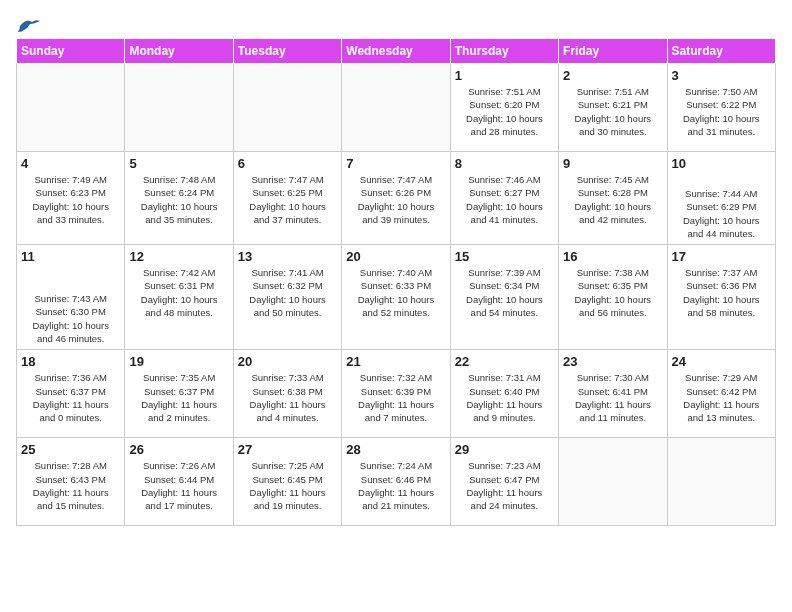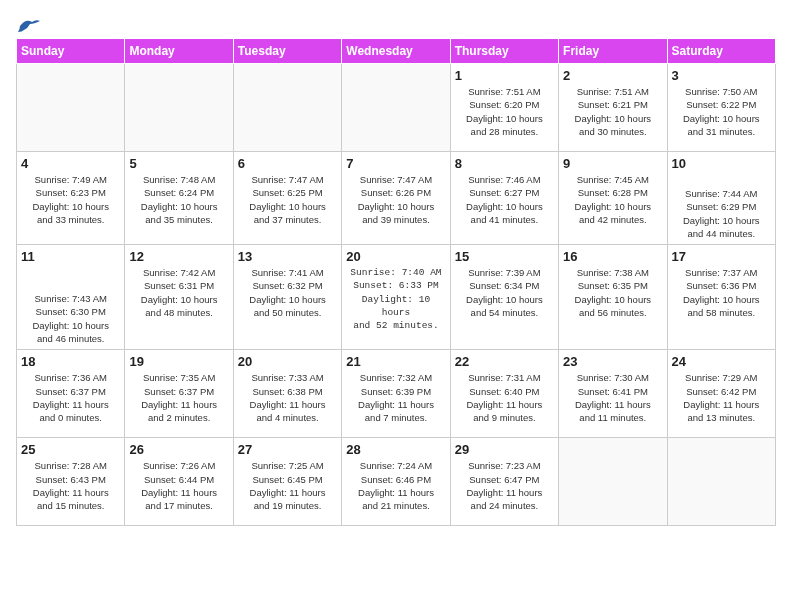--- a/index.html
+++ b/index.html
@@ -203,21 +203,21 @@
         </td>
         <td>
           <div class="day-num">13</div>
           <div class="day-info" style="white-space: pre-line;">Sunrise: 7:41 AM
 Sunset: 6:32 PM
 Daylight: 10 hours
 and 50 minutes.</div>
         </td>
         <td>
           <div class="day-num">20</div>
-          <div class="day-info" style="white-space: pre-line; font-family: Liberation Mono, monospace;">Sunrise: 7:40 AM
+          <div class="day-info" style="white-space: pre-line;">Sunrise: 7:40 AM
 Sunset: 6:33 PM
 Daylight: 10 hours
 and 52 minutes.</div>
         </td>
         <td>
           <div class="day-num">15</div>
           <div class="day-info" style="white-space: pre-line;">Sunrise: 7:39 AM
 Sunset: 6:34 PM
 Daylight: 10 hours
 and 54 minutes.</div>

